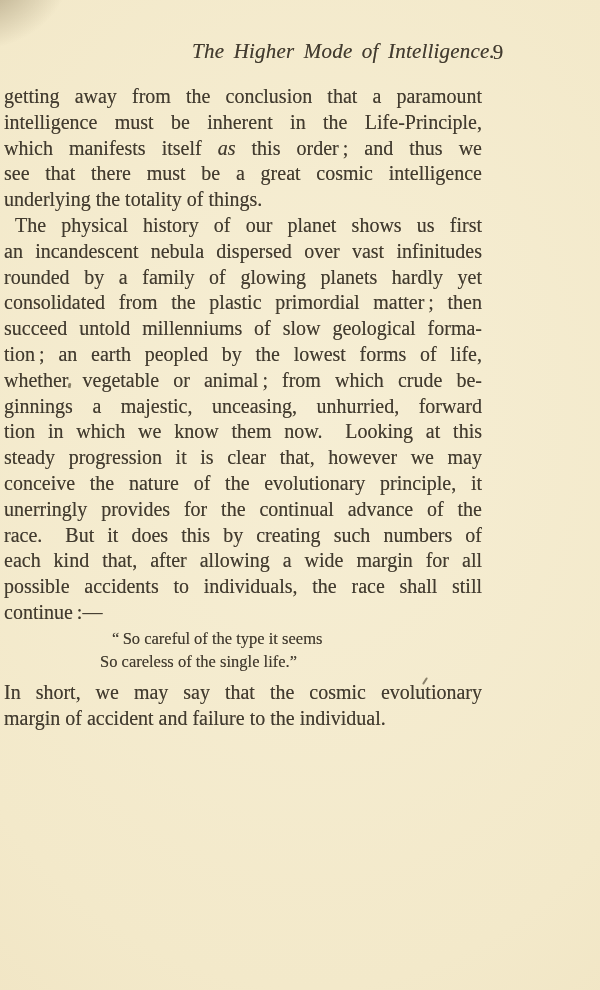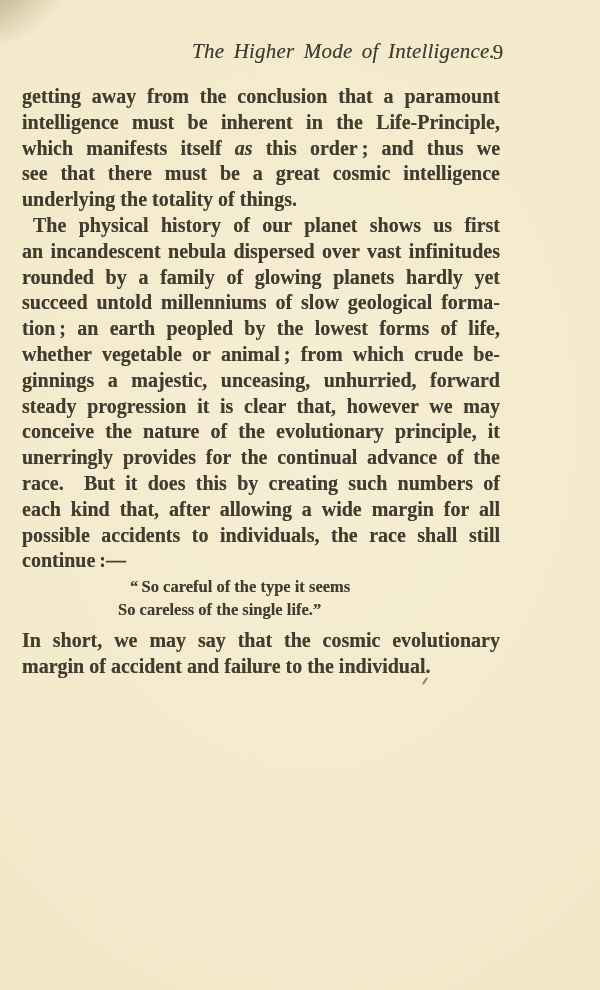--- a/index.html
+++ b/index.html
@@ -38,24 +38,23 @@
     top: 2px; left: 456px;
     width: 40px;
     text-align: center;
     font-size: 21px;
     line-height: 24px;
   }
 
   
   .page-body {
     position: absolute;
-    top: 84px; left: 22px;
+    top: 84px; left: 4px;
     width: 478px;
     font-size: 20px;
-    font-weight: bold;
   }
   .line {
     line-height: 25.8px;
     text-align: justify;
     text-align-last: justify;
     text-justify: inter-word;
   }
   .line.last { text-align-last: left; }
   .line.indent { text-indent: 11px; }
   .it { font-style: italic; }
@@ -108,24 +107,26 @@
         <div class="line">getting away from the conclusion that a paramount</div>
         <div class="line">intelligence must be inherent in the Life-Principle,</div>
         <div class="line"><span>which manifests itself </span><span class="it">as</span><span> this order ; and thus we</span></div>
         <div class="line">see that there must be a great cosmic intelligence</div>
         <div class="line last">underlying the totality of things.</div>
       </div>
       <div class="paragraph">
         <div class="line indent">The physical history of our planet shows us first</div>
         <div class="line">an incandescent nebula dispersed over vast infinitudes</div>
         <div class="line">rounded by a family of glowing planets hardly yet</div>
+        <div class="line">consolidated from the plastic primordial matter ; then</div>
         <div class="line">succeed untold millenniums of slow geological forma-</div>
         <div class="line">tion ; an earth peopled by the lowest forms of life,</div>
         <div class="line">whether vegetable or animal ; from which crude be-</div>
         <div class="line">ginnings a majestic, unceasing, unhurried, forward</div>
+        <div class="line">tion in which we know them now.  Looking at this</div>
         <div class="line">steady progression it is clear that, however we may</div>
         <div class="line">conceive the nature of the evolutionary principle, it</div>
         <div class="line">unerringly provides for the continual advance of the</div>
         <div class="line">race.  But it does this by creating such numbers of</div>
         <div class="line">each kind that, after allowing a wide margin for all</div>
         <div class="line">possible accidents to individuals, the race shall still</div>
         <div class="line last">continue :—</div>
       </div>
       <div class="quote">
         <div class="line q1 last">“ So careful of the type it seems</div>

